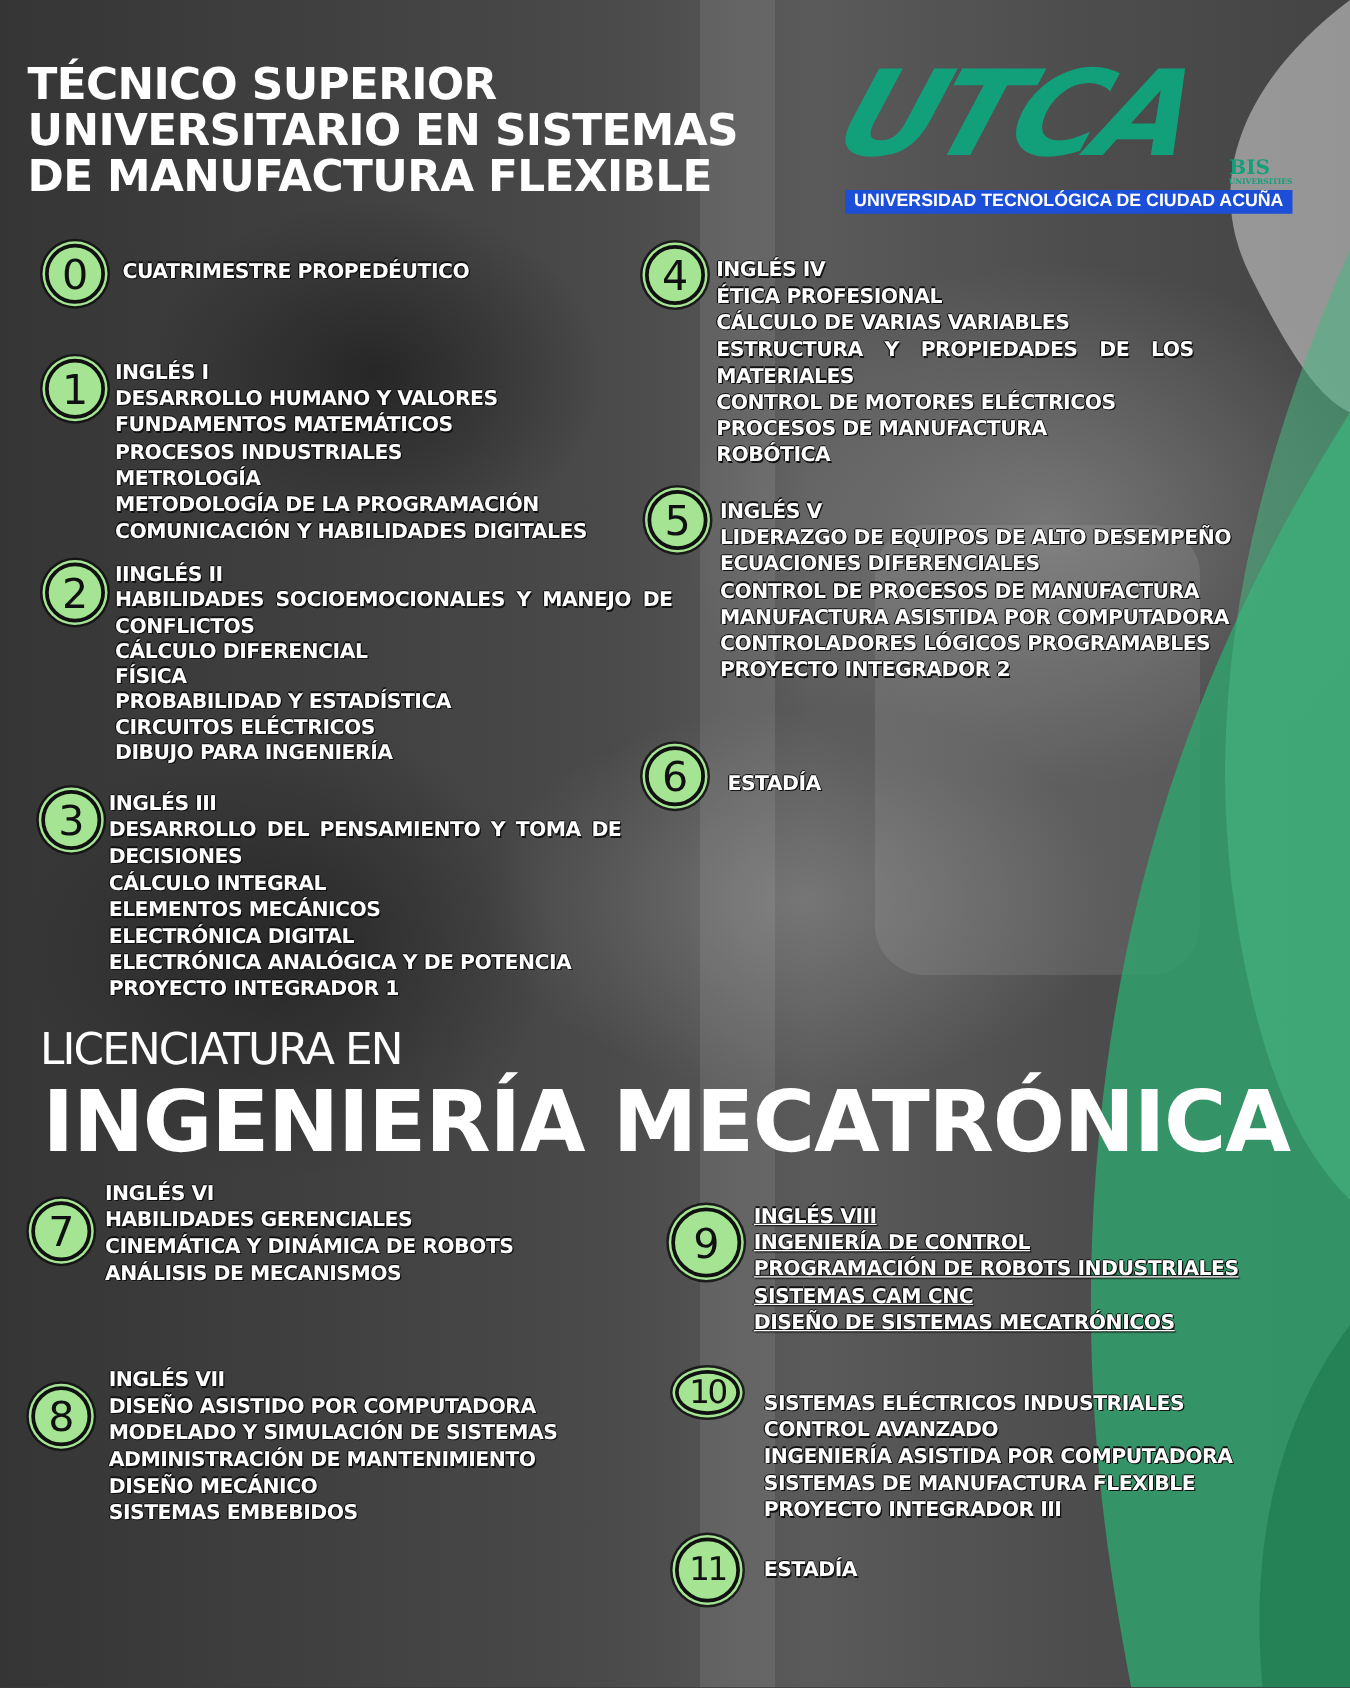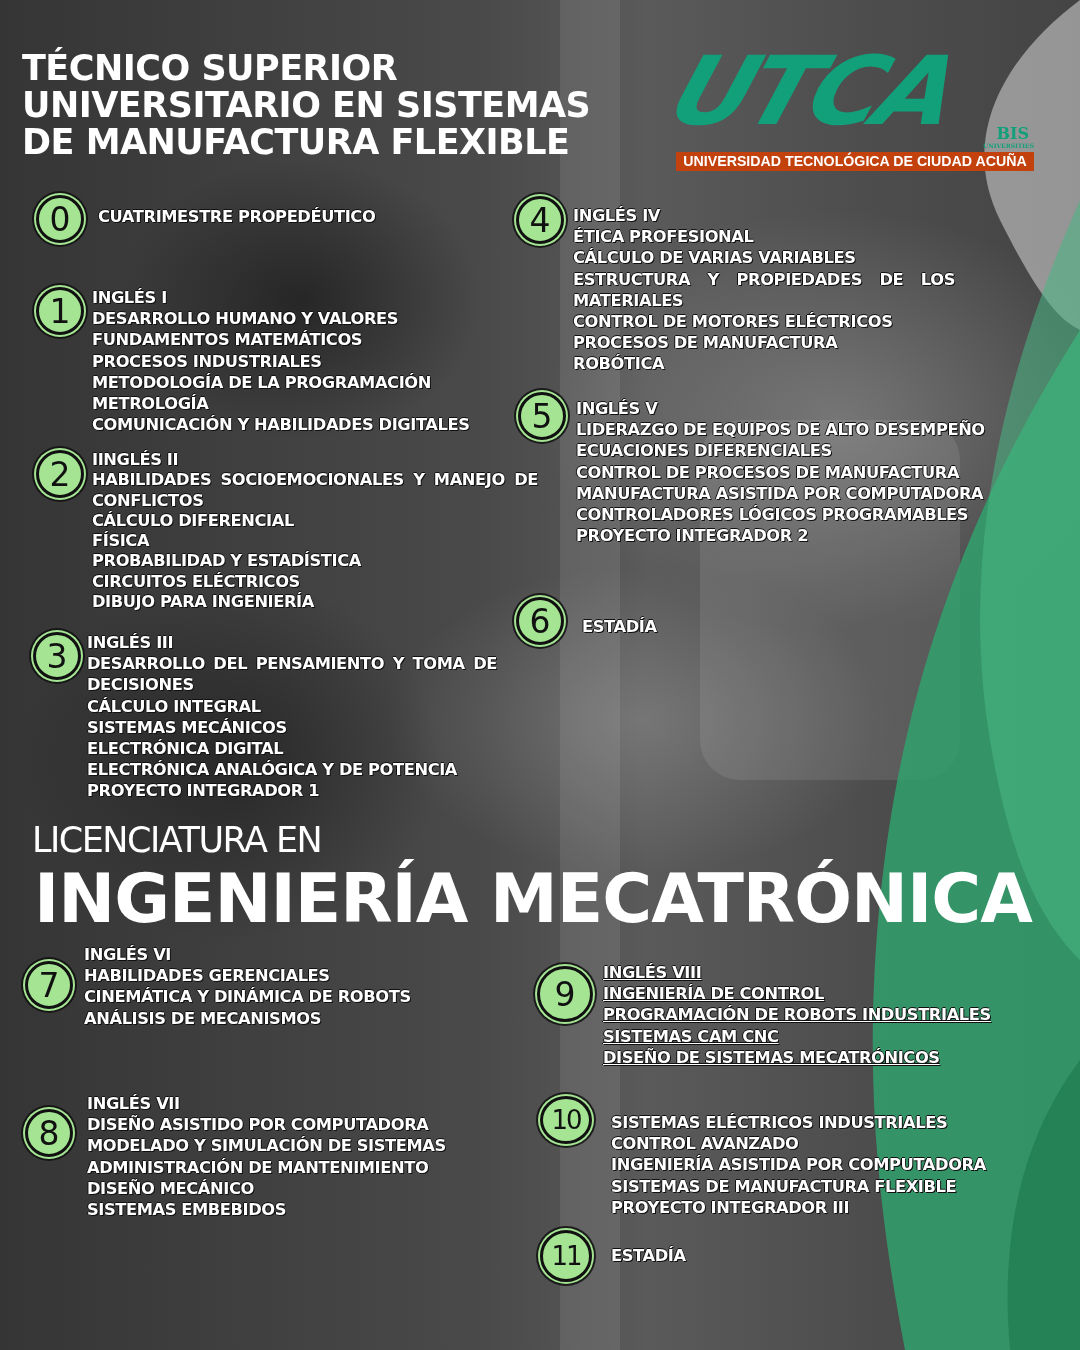--- a/index.html
+++ b/index.html
@@ -30,30 +30,30 @@
     }
 
     .logo { position: absolute; left: 676px; top: 46px; width: 360px; height: 126px; }
     .logo-letters {
       position: absolute; left: 14px; top: 0; width: 340px; height: 92px;
       font-family: "DejaVu Sans", sans-serif; font-weight: 700; font-style: italic;
       font-size: 100px; line-height: 96px; letter-spacing: -6px;
       color: #12a07a; transform: skewX(-18deg) scaleY(0.95); transform-origin: left top;
     }
     .logo-bis {
-      position: absolute; right: 7px; top: 80px;
+      position: absolute; right: 20px; top: 80px;
       font-family: "DejaVu Serif", serif; font-weight: 700; font-size: 16px; line-height: 16px; color: #12a07a;
     }
     .logo-univ {
       position: absolute; right: 2px; top: 96px;
       font-family: "DejaVu Serif", serif; font-weight: 700; font-size: 6px; color: #12a07a;
     }
     .logo-band {
       position: absolute; left: 0; top: 106px; width: 358px; height: 19px;
-      background: #c2410c; color: #ffffff;
+      background: #1d4ed8; color: #ffffff;
       font-family: "Liberation Sans", sans-serif; font-weight: 700; font-size: 14.2px;
       line-height: 19px; text-align: center; white-space: nowrap;
     }
 
     .term { position: absolute; display: flex; align-items: flex-start; }
     .badge {
       flex: none; width: 48px; height: 48px; border-radius: 50%;
       background: #a4e493; border: 3px solid #111;
       box-shadow: 0 0 0 2px #a4e493, 0 0 0 4px rgba(17,17,17,0.85);
       display: flex; align-items: center; justify-content: center;
@@ -115,22 +115,22 @@
   </ul>
 </div>
 
 <div class="term" style="left:36px;top:287px;">
   <div class="badge">1</div>
   <ul class="courses" style="margin-left:8px;">
     <li class="course">INGLÉS I</li>
     <li class="course">DESARROLLO HUMANO Y VALORES</li>
     <li class="course">FUNDAMENTOS MATEMÁTICOS</li>
     <li class="course">PROCESOS INDUSTRIALES</li>
+    <li class="course">METROLOGÍA</li>
     <li class="course">METODOLOGÍA DE LA PROGRAMACIÓN</li>
-    <li class="course">METROLOGÍA</li>
     <li class="course">COMUNICACIÓN Y HABILIDADES DIGITALES</li>
   </ul>
 </div>
 
 <div class="term" style="left:36px;top:450px;">
   <div class="badge">2</div>
   <ul class="courses" style="margin-left:8px;width:446px;">
     <li class="course" style="line-height:20.3px;">IINGLÉS II</li>
     <li class="course wrap" style="line-height:20.3px;">HABILIDADES SOCIOEMOCIONALES Y MANEJO DE CONFLICTOS</li>
     <li class="course" style="line-height:20.3px;">CÁLCULO DIFERENCIAL</li>
@@ -140,21 +140,21 @@
     <li class="course" style="line-height:20.3px;">DIBUJO PARA INGENIERÍA</li>
   </ul>
 </div>
 
 <div class="term" style="left:33px;top:632px;">
   <div class="badge">3</div>
   <ul class="courses" style="margin-left:6px;width:410px;">
     <li class="course">INGLÉS III</li>
     <li class="course wrap">DESARROLLO DEL PENSAMIENTO Y TOMA DE DECISIONES</li>
     <li class="course">CÁLCULO INTEGRAL</li>
-    <li class="course">SISTEMAS MECÁNICOS</li>
+    <li class="course">ELEMENTOS MECÁNICOS</li>
     <li class="course">ELECTRÓNICA DIGITAL</li>
     <li class="course">ELECTRÓNICA ANALÓGICA Y DE POTENCIA</li>
     <li class="course">PROYECTO INTEGRADOR 1</li>
   </ul>
 </div>
 
 <div class="term" style="left:516px;top:196px;">
   <div class="badge">4</div>
   <ul class="courses" style="margin-left:9px;margin-top:9px;width:382px;">
     <li class="course">INGLÉS IV</li>
@@ -217,21 +217,21 @@
   <ul class="courses" style="margin-left:10px;text-decoration:underline;">
     <li class="course">INGLÉS VIII</li>
     <li class="course">INGENIERÍA DE CONTROL</li>
     <li class="course">PROGRAMACIÓN DE ROBOTS INDUSTRIALES</li>
     <li class="course">SISTEMAS CAM CNC</li>
     <li class="course">DISEÑO DE SISTEMAS MECATRÓNICOS</li>
   </ul>
 </div>
 
 <div class="term" style="left:540px;top:1096px;">
-  <div class="badge two" style="width:52px;height:48px;">10</div>
+  <div class="badge two" style="width:52px;height:36px;">10</div>
   <ul class="courses" style="margin-left:19px;margin-top:16px;">
     <li class="course">SISTEMAS ELÉCTRICOS INDUSTRIALES</li>
     <li class="course">CONTROL AVANZADO</li>
     <li class="course">INGENIERÍA ASISTIDA POR COMPUTADORA</li>
     <li class="course">SISTEMAS DE MANUFACTURA FLEXIBLE</li>
     <li class="course">PROYECTO INTEGRADOR III</li>
   </ul>
 </div>
 
 <div class="term" style="left:540px;top:1230px;">

